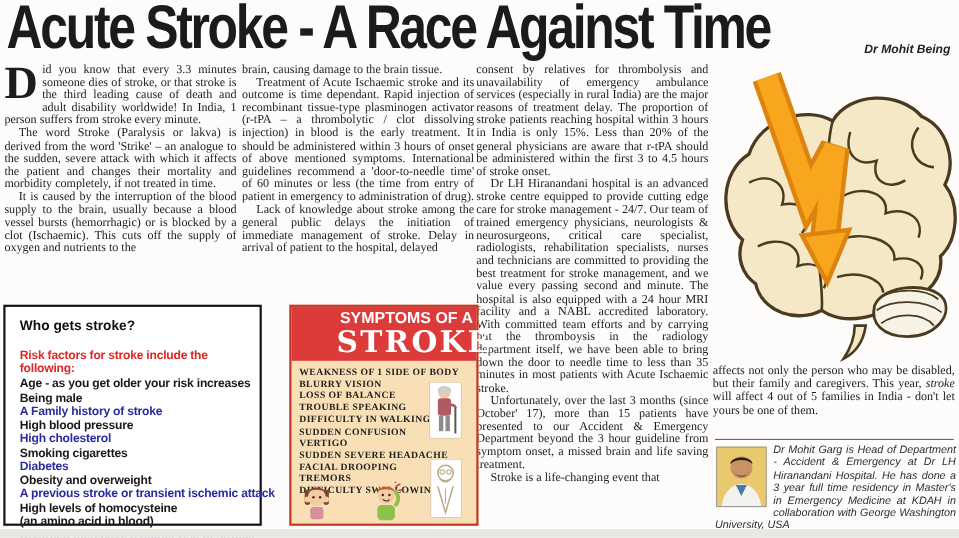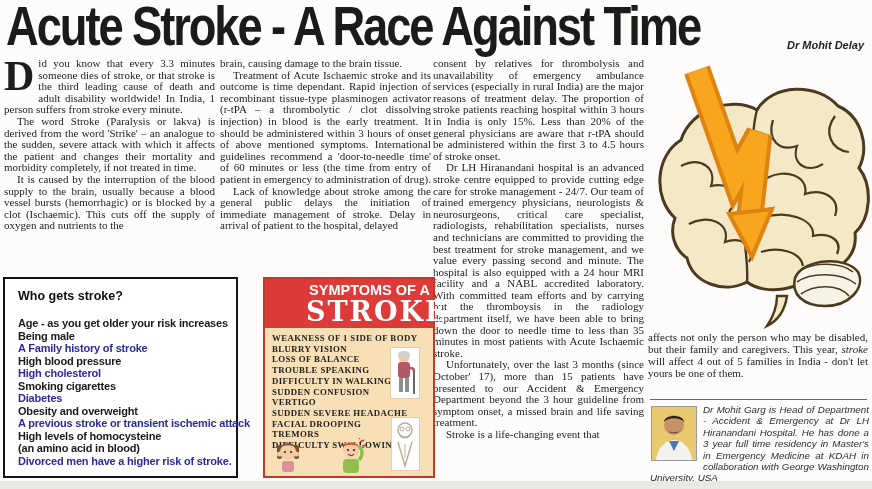--- a/index.html
+++ b/index.html
@@ -52,21 +52,21 @@
   .bio-photo{float:left;width:44px;height:53px;border:1px solid #9a9a9a;margin:2px 6px 1px 1px;
         background:#e9c96e;}
   .footer-strip{position:absolute;left:0;top:481px;width:872px;height:8px;background:#eae8e3;}
 </style>
 </head>
 <body>
 
 <div class="page">
 
   <div class="headline">Acute Stroke - A Race Against Time</div>
-  <div class="byline">Dr Mohit Delay</div>
+  <div class="byline">Dr Mohit Being</div>
 
   <div class="col col1">
     <p class="para"><span class="dropcap">D</span><span>id you know that every 3.3 minutes someone dies of stroke, or that stroke is the third leading cause of death and adult disability worldwide! In India, 1 person suffers from stroke every minute.</span></p>
     <p class="para indent">The word Stroke (Paralysis or lakva) is derived from the word 'Strike' – an analogue to the sudden, severe attack with which it affects the patient and changes their mortality and morbidity completely, if not treated in time.</p>
     <p class="para indent">It is caused by the interruption of the blood supply to the brain, usually because a blood vessel bursts (hemorrhagic) or is blocked by a clot (Ischaemic). This cuts off the supply of oxygen and nutrients to the</p>
   </div>
 
   <div class="col col2">
     <p class="para">brain, causing damage to the brain tissue.</p>
     <p class="para indent">Treatment of Acute Ischaemic stroke and its outcome is time dependant. Rapid injection of recombinant tissue-type plasminogen activator (r-tPA – a thrombolytic / clot dissolving injection) in blood is the early treatment. It should be administered within 3 hours of onset of above mentioned symptoms. International guidelines recommend a 'door-to-needle time' of 60 minutes or less (the time from entry of patient in emergency to administration of drug).</p>
@@ -103,20 +103,21 @@
       </g>
     </svg>
   </div>
 
   <div class="col4p">
     <span>affects not only the person who may be disabled, but their family and caregivers. This year, </span><span class="ital">stroke</span><span> will affect 4 out of 5 families in India - don't let yours be one of them.</span>
   </div>
 
   <div class="risk-box">
     <div class="risk-title">Who gets stroke?</div>
+    <div class="risk-heading" style="color: rgb(224, 37, 37);">Risk factors for stroke include the following:</div>
     <div>
         <div class="risk-item" style="color: rgb(26, 26, 26);">Age - as you get older your risk increases</div>
         <div class="risk-item" style="color: rgb(26, 26, 26);">Being male</div>
         <div class="risk-item" style="color: rgb(43, 43, 158);">A Family history of stroke</div>
         <div class="risk-item" style="color: rgb(26, 26, 26);">High blood pressure</div>
         <div class="risk-item" style="color: rgb(43, 43, 158);">High cholesterol</div>
         <div class="risk-item" style="color: rgb(26, 26, 26);">Smoking cigarettes</div>
         <div class="risk-item" style="color: rgb(43, 43, 158);">Diabetes</div>
         <div class="risk-item" style="color: rgb(26, 26, 26);">Obesity and overweight</div>
         <div class="risk-item" style="color: rgb(43, 43, 158);">A previous stroke or transient ischemic attack</div>

